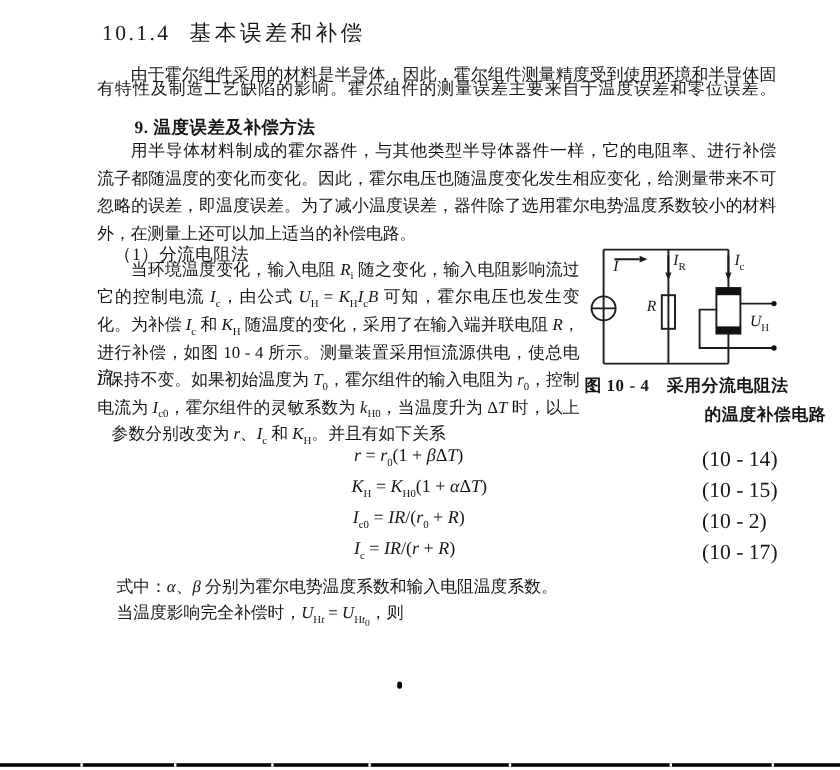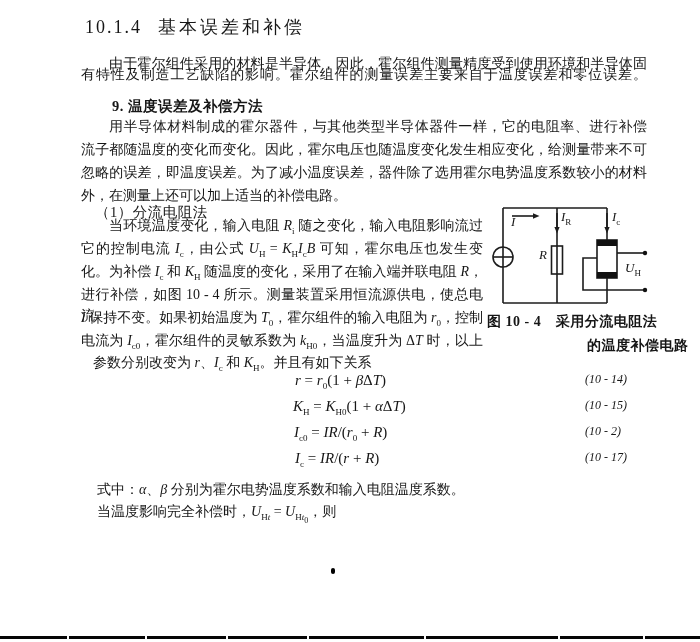--- a/index.html
+++ b/index.html
@@ -13,21 +13,21 @@
   .just  { text-align:justify; text-align-last:justify; }
   .indent { text-indent:28px; }
   .wide  { width:566px; left:81px; }
   .narrow{ width:402px; left:81px; }
   .title { font-size:18px; white-space:nowrap; }
   .title .num { letter-spacing:2px; }
   .title .zh  { letter-spacing:3px; margin-left:16px; }
   .h-bold { font-size:14.5px; font-weight:bold; letter-spacing:0.5px; }
   .h-norm { font-size:14.5px; letter-spacing:0.5px; }
   .eqline { font-size:15px; }
-  .eqnum  { position:absolute; left:585px; top:0; font-size:12px;font-style:italic; }
+  .eqnum  { position:absolute; left:585px; top:0; font-size:18px; }
   .eqexpr { position:absolute; top:0; }
   sub { font-size:9px; line-height:0; }
   sub sub { font-size:8px; }
   i { font-style:italic; }
   .figlabel { font-size:13px; white-space:nowrap; }
   .figcap { font-size:14px; font-weight:bold; letter-spacing:0.5px; white-space:nowrap; }
   .speck { width:4px; height:6px; background:#000; border-radius:2px; }
   .bbar { left:0; top:636px; width:700px; height:3px; background:#050505; }
   .bgap { top:636px; width:2px; height:3px; background:#fdfdfd; }
   svg line, svg polyline, svg rect.wirebox, svg circle.src { stroke:#1c1c1c; stroke-width:1.6; fill:none; }

